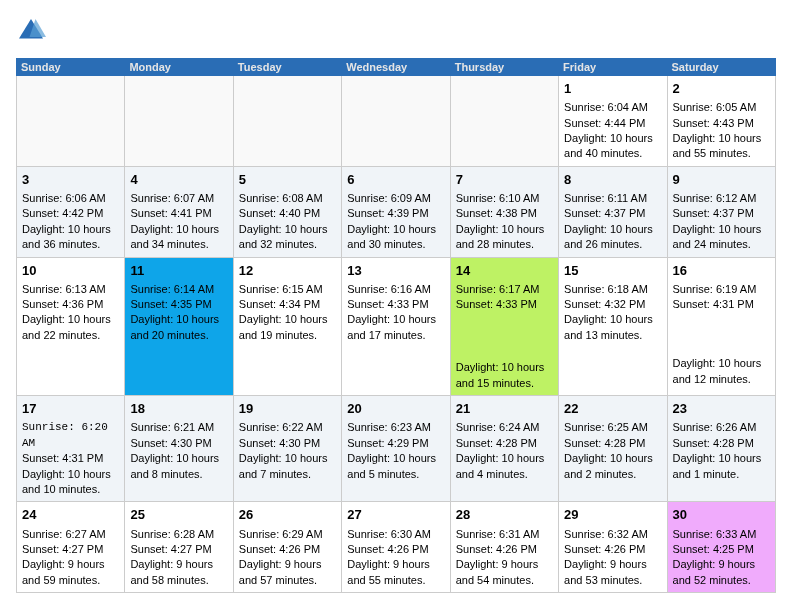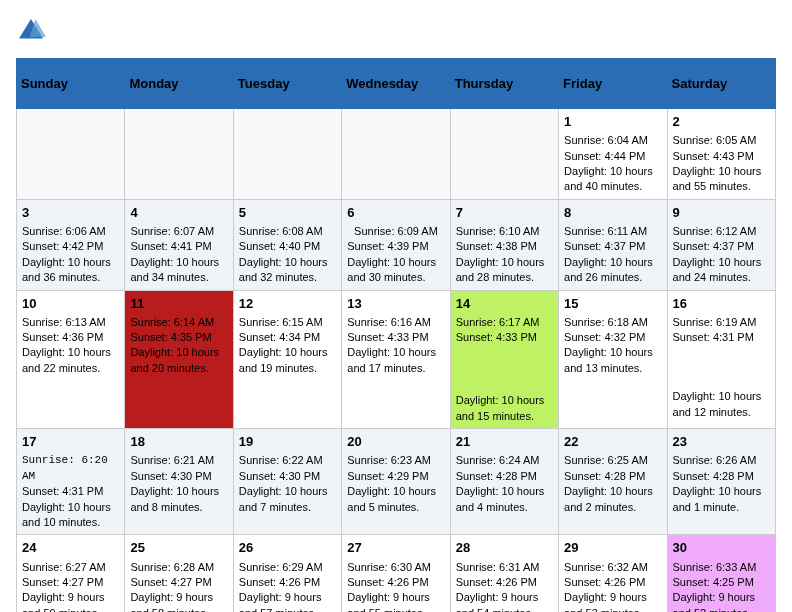--- a/index.html
+++ b/index.html
@@ -52,23 +52,23 @@
       font-size: 16px;
       color: #555;
     }
     .calendar {
       width: 100%;
       border-collapse: collapse;
       border: 1px solid #ccc;
     }
     .calendar th {
       background-color: #2a6db5;
-      color: #000000;
-      padding: 17px 4px;
-      font-size: 13px;
+      color: #e5e5e5;
+      padding: 2px 4px;
+      font-size: 11px;
       font-weight: bold;
       text-align: left;
       border: 1px solid #2a6db5;
     }
     .calendar td {
       width: calc(100% / 7);
       vertical-align: top;
       padding: 4px 5px;
       border: 1px solid #ccc;
       font-size: 11px;
@@ -158,21 +158,21 @@
           <span style="display: block;">Daylight: 10 hours and 34 minutes.</span>
         </td>
         <td style="background: rgb(240, 244, 248);">
           <span class="day-num">5</span>
           <span style="display: block;">Sunrise: 6:08 AM</span>
           <span style="display: block;">Sunset: 4:40 PM</span>
           <span style="display: block;">Daylight: 10 hours and 32 minutes.</span>
         </td>
         <td style="background: rgb(240, 244, 248);">
           <span class="day-num">6</span>
-          <span style="display: block; text-align: center;">Sunrise: 6:09 AM</span>
+          <span style="display: block;">Sunrise: 6:09 AM</span>
           <span style="display: block;">Sunset: 4:39 PM</span>
           <span style="display: block;">Daylight: 10 hours and 30 minutes.</span>
         </td>
         <td style="background: rgb(240, 244, 248);">
           <span class="day-num">7</span>
           <span style="display: block;">Sunrise: 6:10 AM</span>
           <span style="display: block;">Sunset: 4:38 PM</span>
           <span style="display: block;">Daylight: 10 hours and 28 minutes.</span>
         </td>
         <td style="background: rgb(240, 244, 248);">
@@ -188,21 +188,21 @@
           <span style="display: block;">Daylight: 10 hours and 24 minutes.</span>
         </td>
       </tr>
       <tr>
         <td style="background: rgb(255, 255, 255);">
           <span class="day-num">10</span>
           <span style="display: block;">Sunrise: 6:13 AM</span>
           <span style="display: block;">Sunset: 4:36 PM</span>
           <span style="display: block;">Daylight: 10 hours and 22 minutes.</span>
         </td>
-        <td style="background: #b91c1c;">
+        <td style="background: #0ea5e9;">
           <span class="day-num">11</span>
           <span style="display: block;">Sunrise: 6:14 AM</span>
           <span style="display: block;">Sunset: 4:35 PM</span>
           <span style="display: block;">Daylight: 10 hours and 20 minutes.</span>
         </td>
         <td style="background: rgb(255, 255, 255);">
           <span class="day-num">12</span>
           <span style="display: block;">Sunrise: 6:15 AM</span>
           <span style="display: block;">Sunset: 4:34 PM</span>
           <span style="display: block;">Daylight: 10 hours and 19 minutes.</span>

